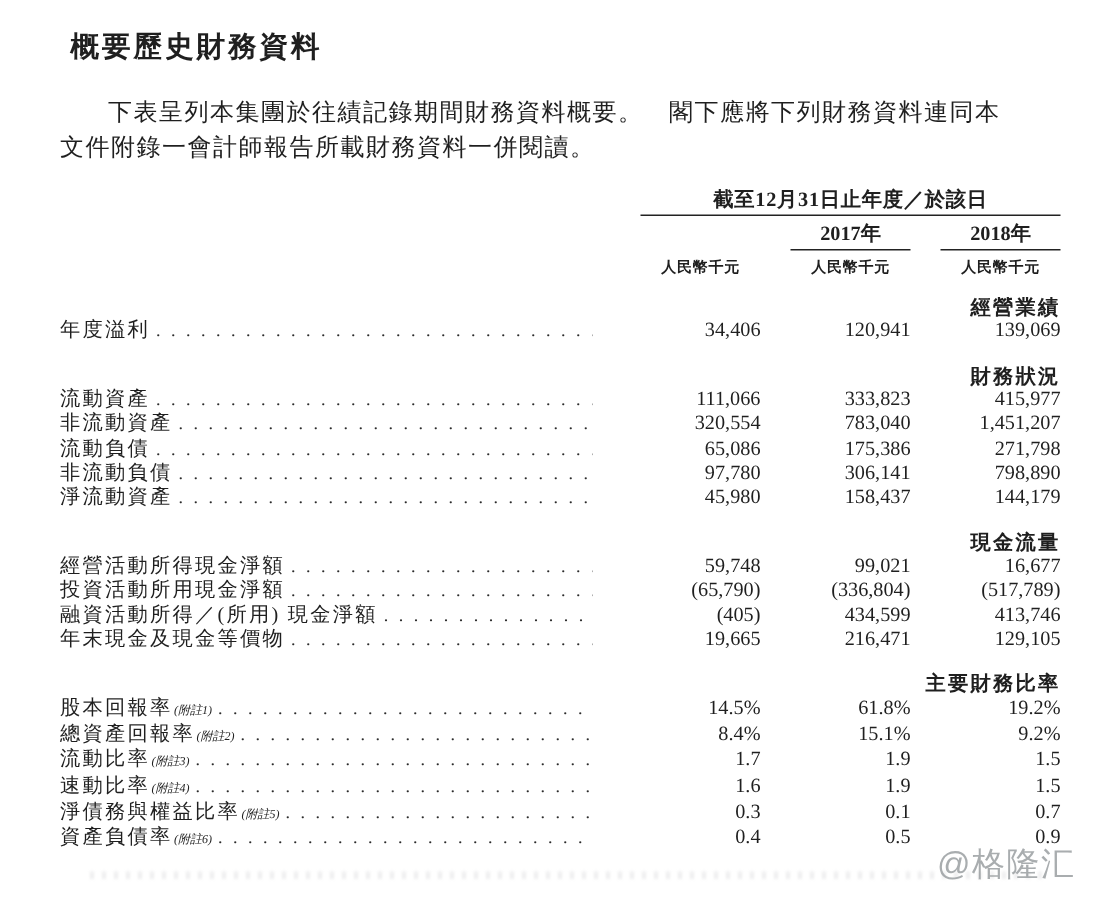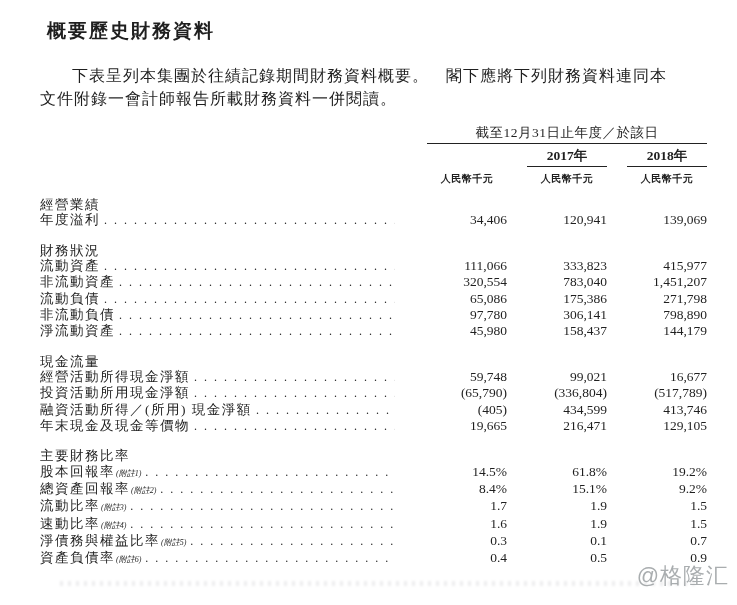--- a/index.html
+++ b/index.html
@@ -30,21 +30,21 @@
   .intro-line1 { text-indent: 2em; }
 
   
   .fin-table { margin-top: 15px; font-size: 13.5px; }
   .t-row { display: flex; align-items: baseline; line-height: 15.3px; }
 
   .flex-spacer { flex: 1; }
   .span-cell {
     width: 280px;
     text-align: center;
-    font-weight: normal;
+    font-weight: bold;
     letter-spacing: 0.5px;
     border-bottom: 1px solid #222;
     padding-bottom: 3px;
   }
   .year-cell, .unit-cell, .num {
     width: 80px;
     margin-left: 20px;
     flex: none;
   }
   .year-cell {
@@ -57,21 +57,21 @@
     text-align: center;
     font-weight: bold;
     font-size: 10px;
     padding-top: 4px;
     letter-spacing: 0.5px;
   }
   .num { text-align: right; white-space: nowrap; }
 
   .section { margin-top: 14px; }
   .section:first-of-type { margin-top: 11px; }
-  .sec-heading { font-weight: normal; letter-spacing: 1.5px; line-height: 15.5px; }
+  .sec-heading { font-weight: bold; letter-spacing: 1.5px; line-height: 15.5px; text-align: right; }
   .row-label { white-space: nowrap; letter-spacing: 1.5px; }
   .row-note {
     font-size: 8px;
     font-style: italic;
     vertical-align: super;
     letter-spacing: 0;
     margin-left: 1px;
   }
   .dots {
     flex: 1;
@@ -81,21 +81,21 @@
     color: #2b2b2b;
     font-size: 12px;
   }
   .dots::after {
     content: ". . . . . . . . . . . . . . . . . . . . . . . . . . . . . . . . . . . . . . . . . . . . . . . . . . . . . . . . . . . . . . . . . . . . . . . .";
     letter-spacing: 2px;
   }
 
   .watermark {
     position: absolute;
-    right: 8px;
+    right: 20px;
     bottom: 14px;
     font-size: 22px;
     color: rgba(148, 152, 155, 0.8);
     font-family: "Liberation Sans", sans-serif;
     letter-spacing: 1px;
   }
   .scan-ghost-row {
     position: absolute;
     left: 60px;
     right: 40px;

